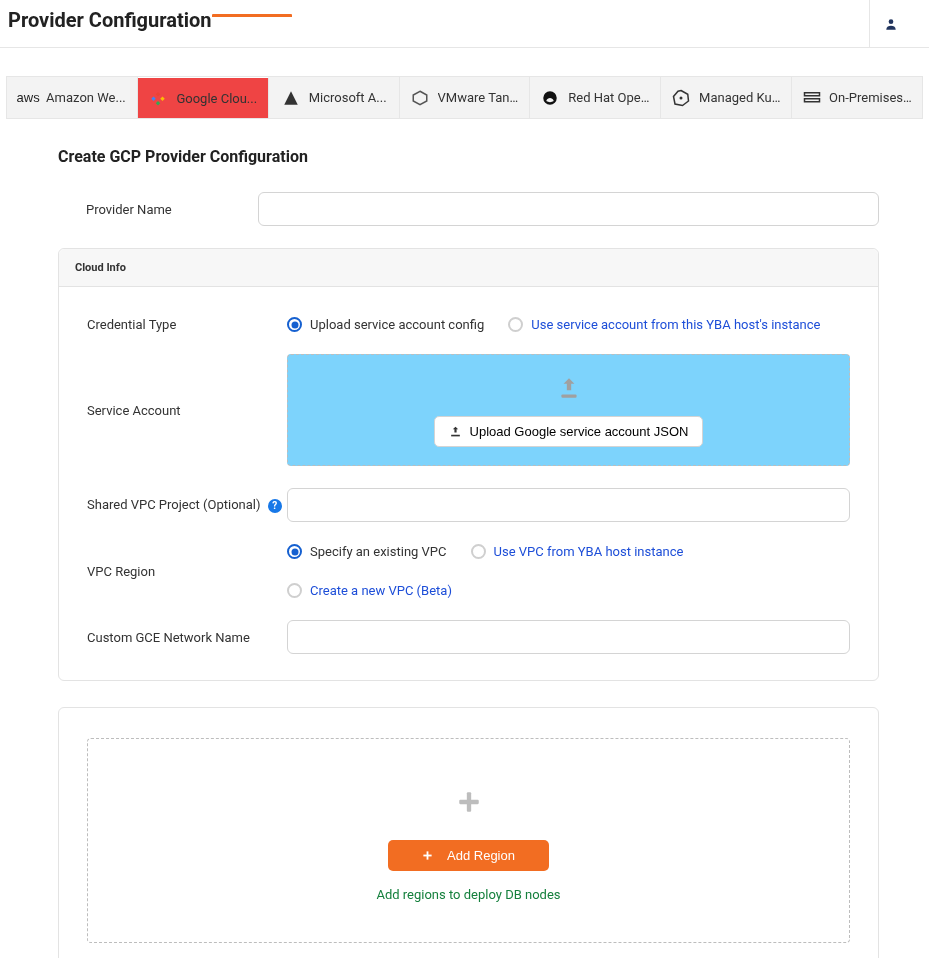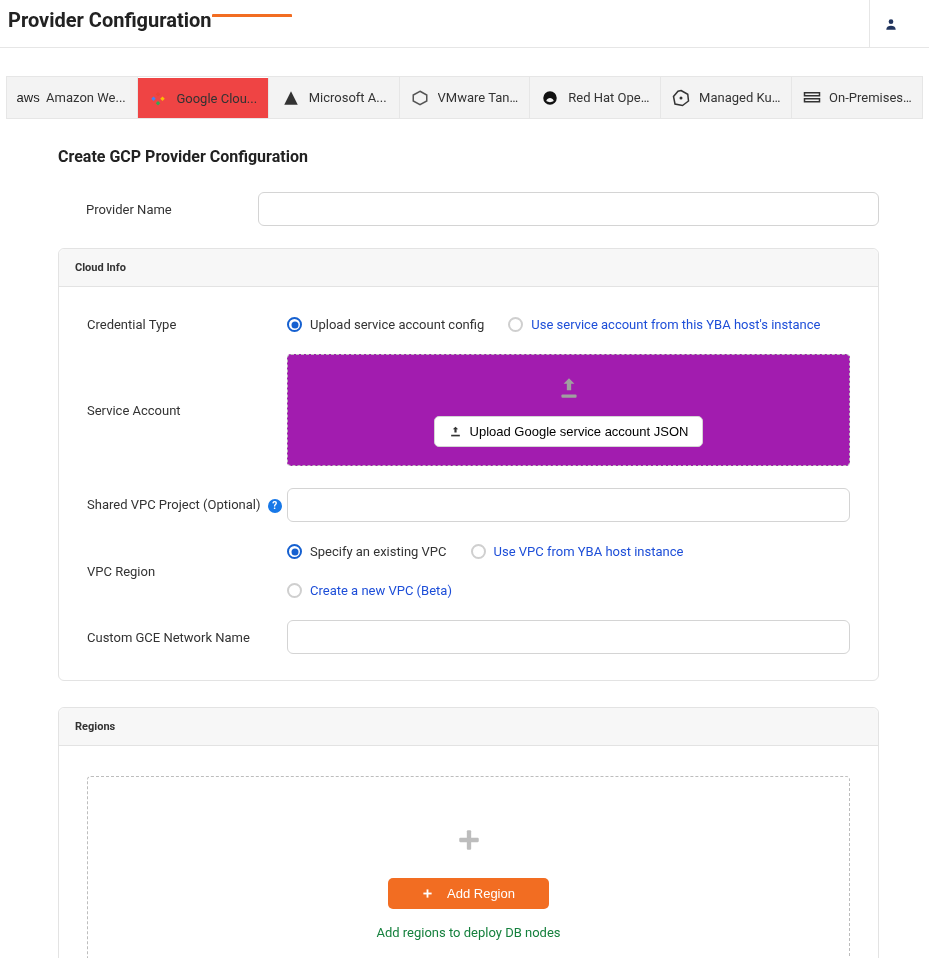--- a/index.html
+++ b/index.html
@@ -132,21 +132,21 @@
   .radio.selected { border-color:#1560d0; }
   .radio.selected::after {
     content:""; position:absolute; width:7px; height:7px; background:#1560d0; border-radius:50%;
     left:50%; top:50%; transform:translate(-50%,-50%);
   }
   .radio.disabled { border-color:#cfcfcf; }
 
   .upload-area {
     border:1px dashed #bdbdbd;
     border-radius:4px;
-    background:#a21caf;
+    background:#7dd3fc;
     padding: 20px 10px 18px 10px;
     text-align:center;
   }
   .upload-btn {
     display:inline-flex;
     align-items:center;
     gap:8px;
     border:1px solid #d4d4d4;
     background:#fff;
     border-radius:5px;
@@ -350,21 +350,20 @@
         <div class="form-label" style="padding-left:0">Custom GCE Network Name</div>
         <div class="form-control-wrap">
           <input type="text" class="tinput" value="" style="">
         </div>
       </div>
 
     </div>
   </div>
 
   <div class="panel">
-    <div class="panel-header">Regions</div>
     <div class="panel-body">
       <div class="regions-area">
         <div class="big-plus">
           <svg width="26" height="26" viewBox="0 0 24 24" fill="#bdbdbd">
               <rect x="10" y="3" width="4" height="18" rx="1"></rect>
               <rect x="3" y="10" width="18" height="4" rx="1"></rect>
             </svg>
         </div>
         <div>
           <button class="add-region-btn">

